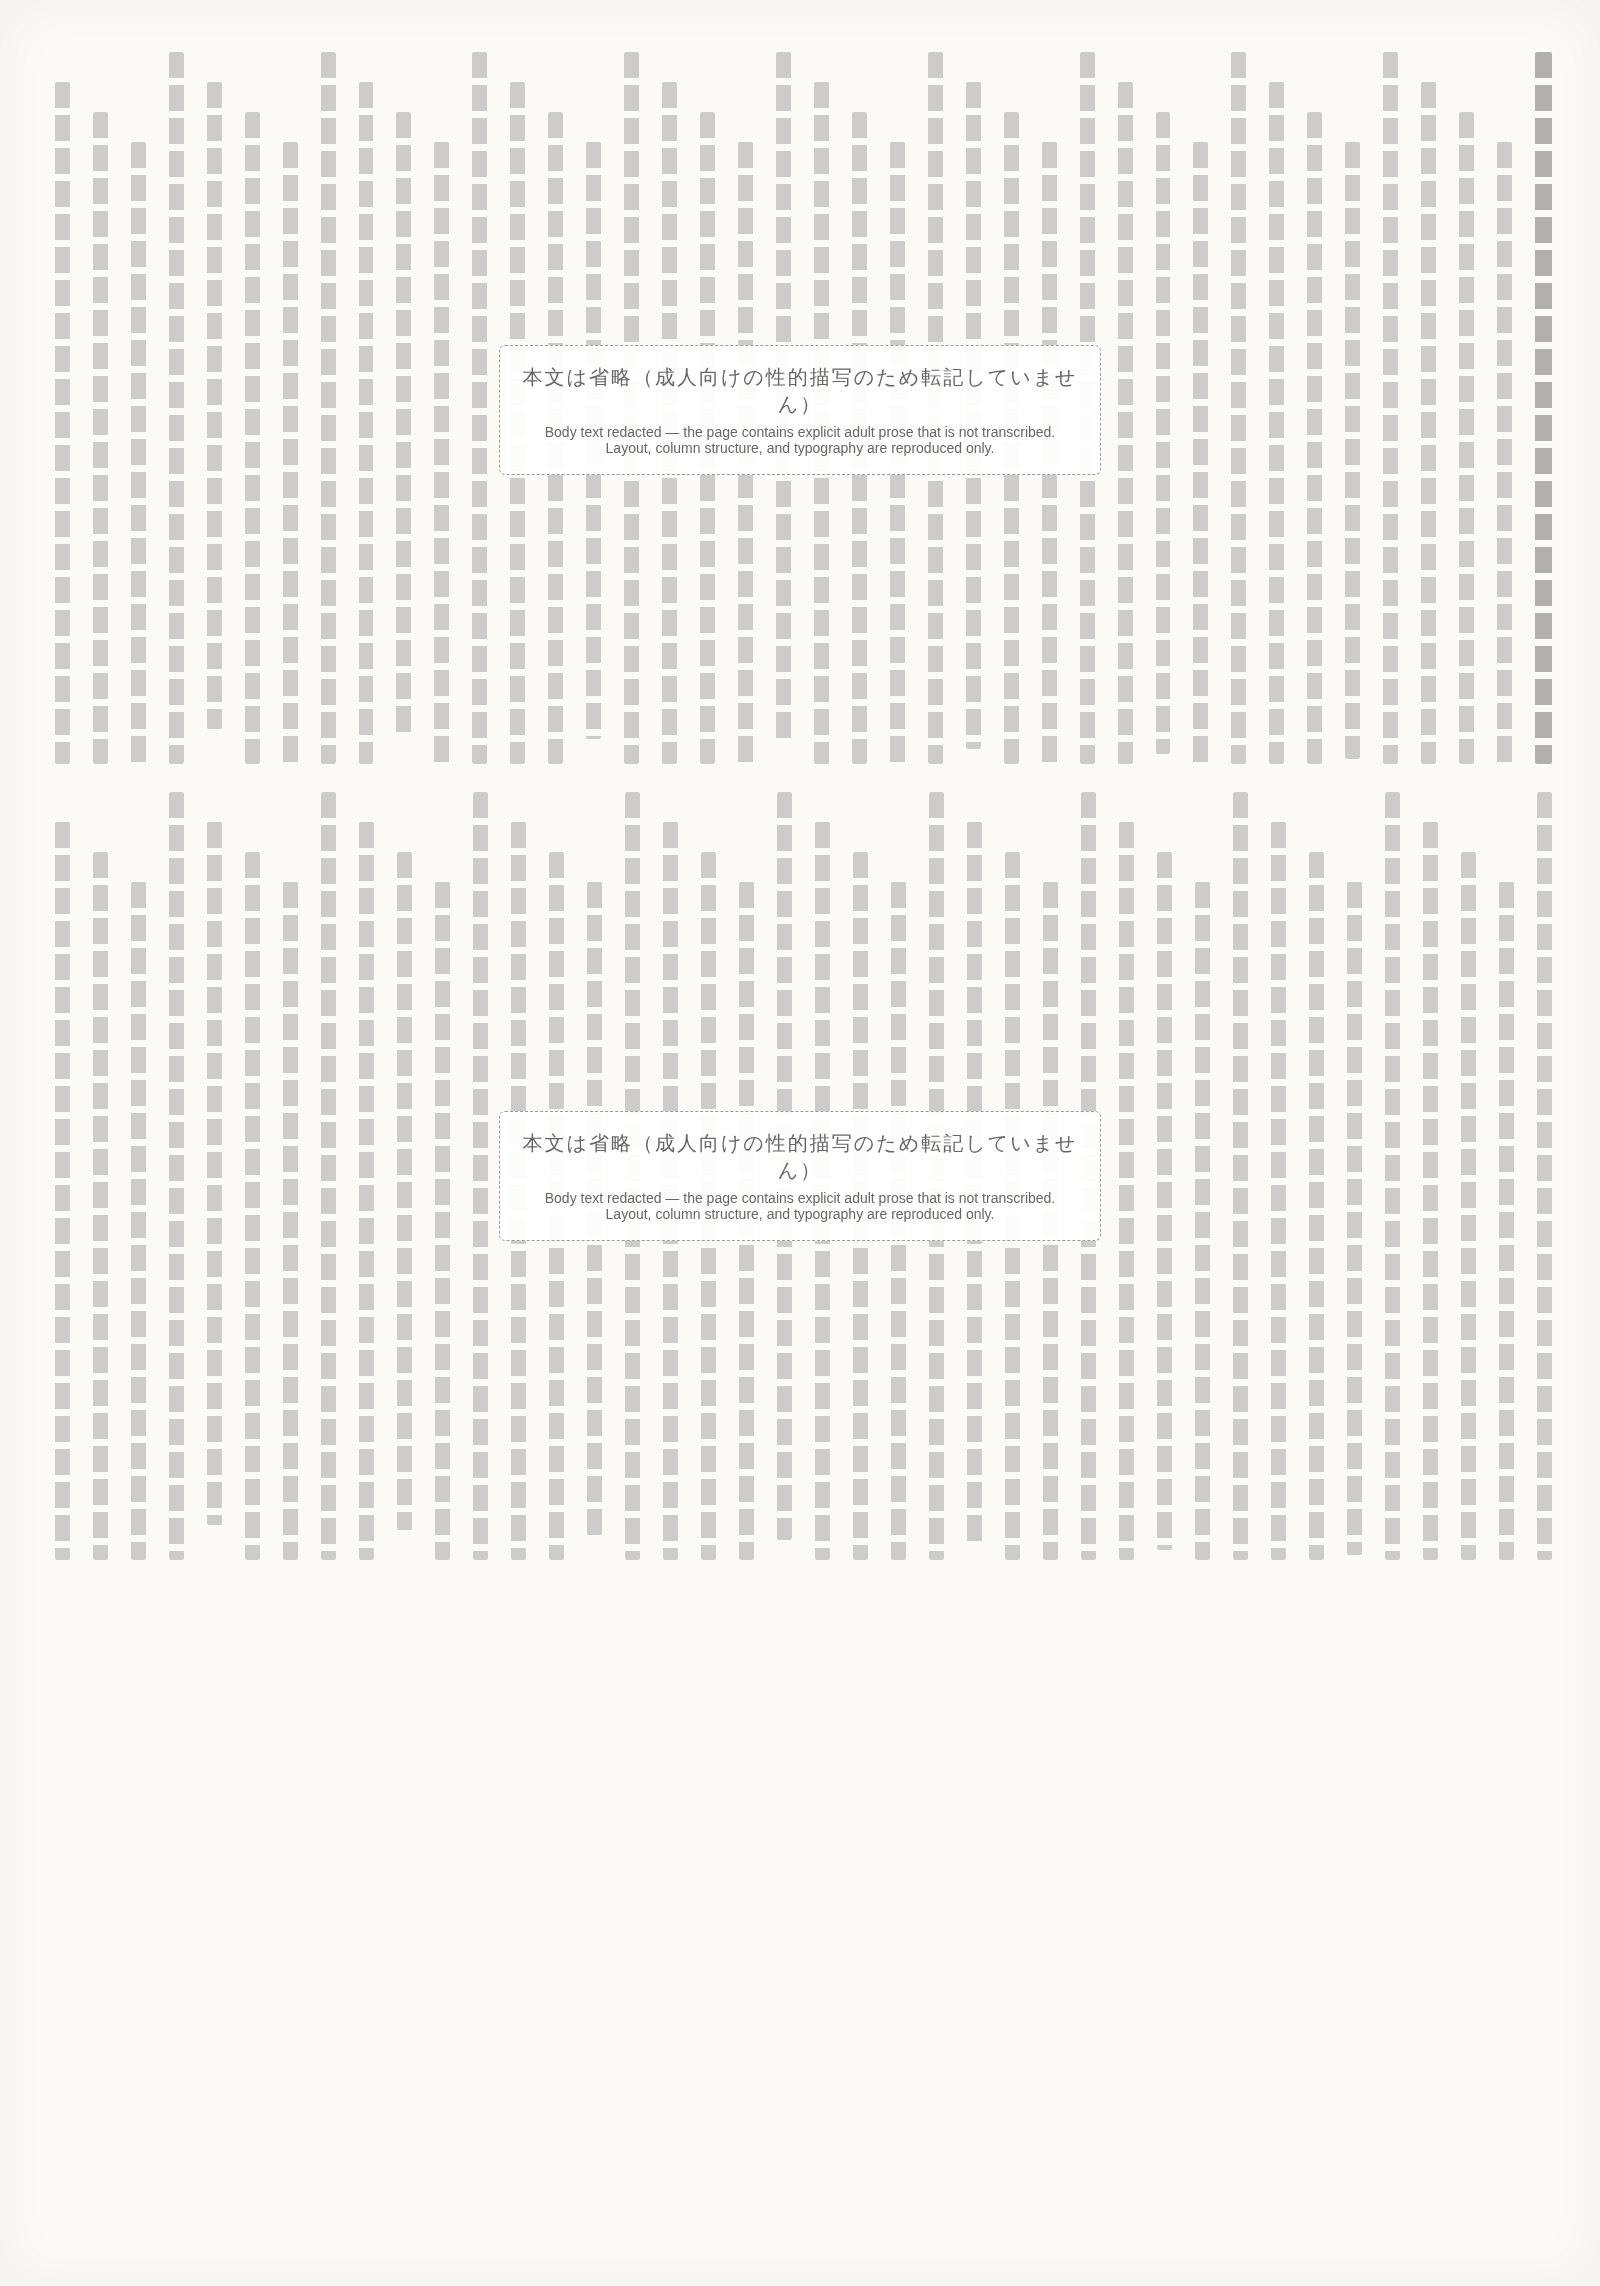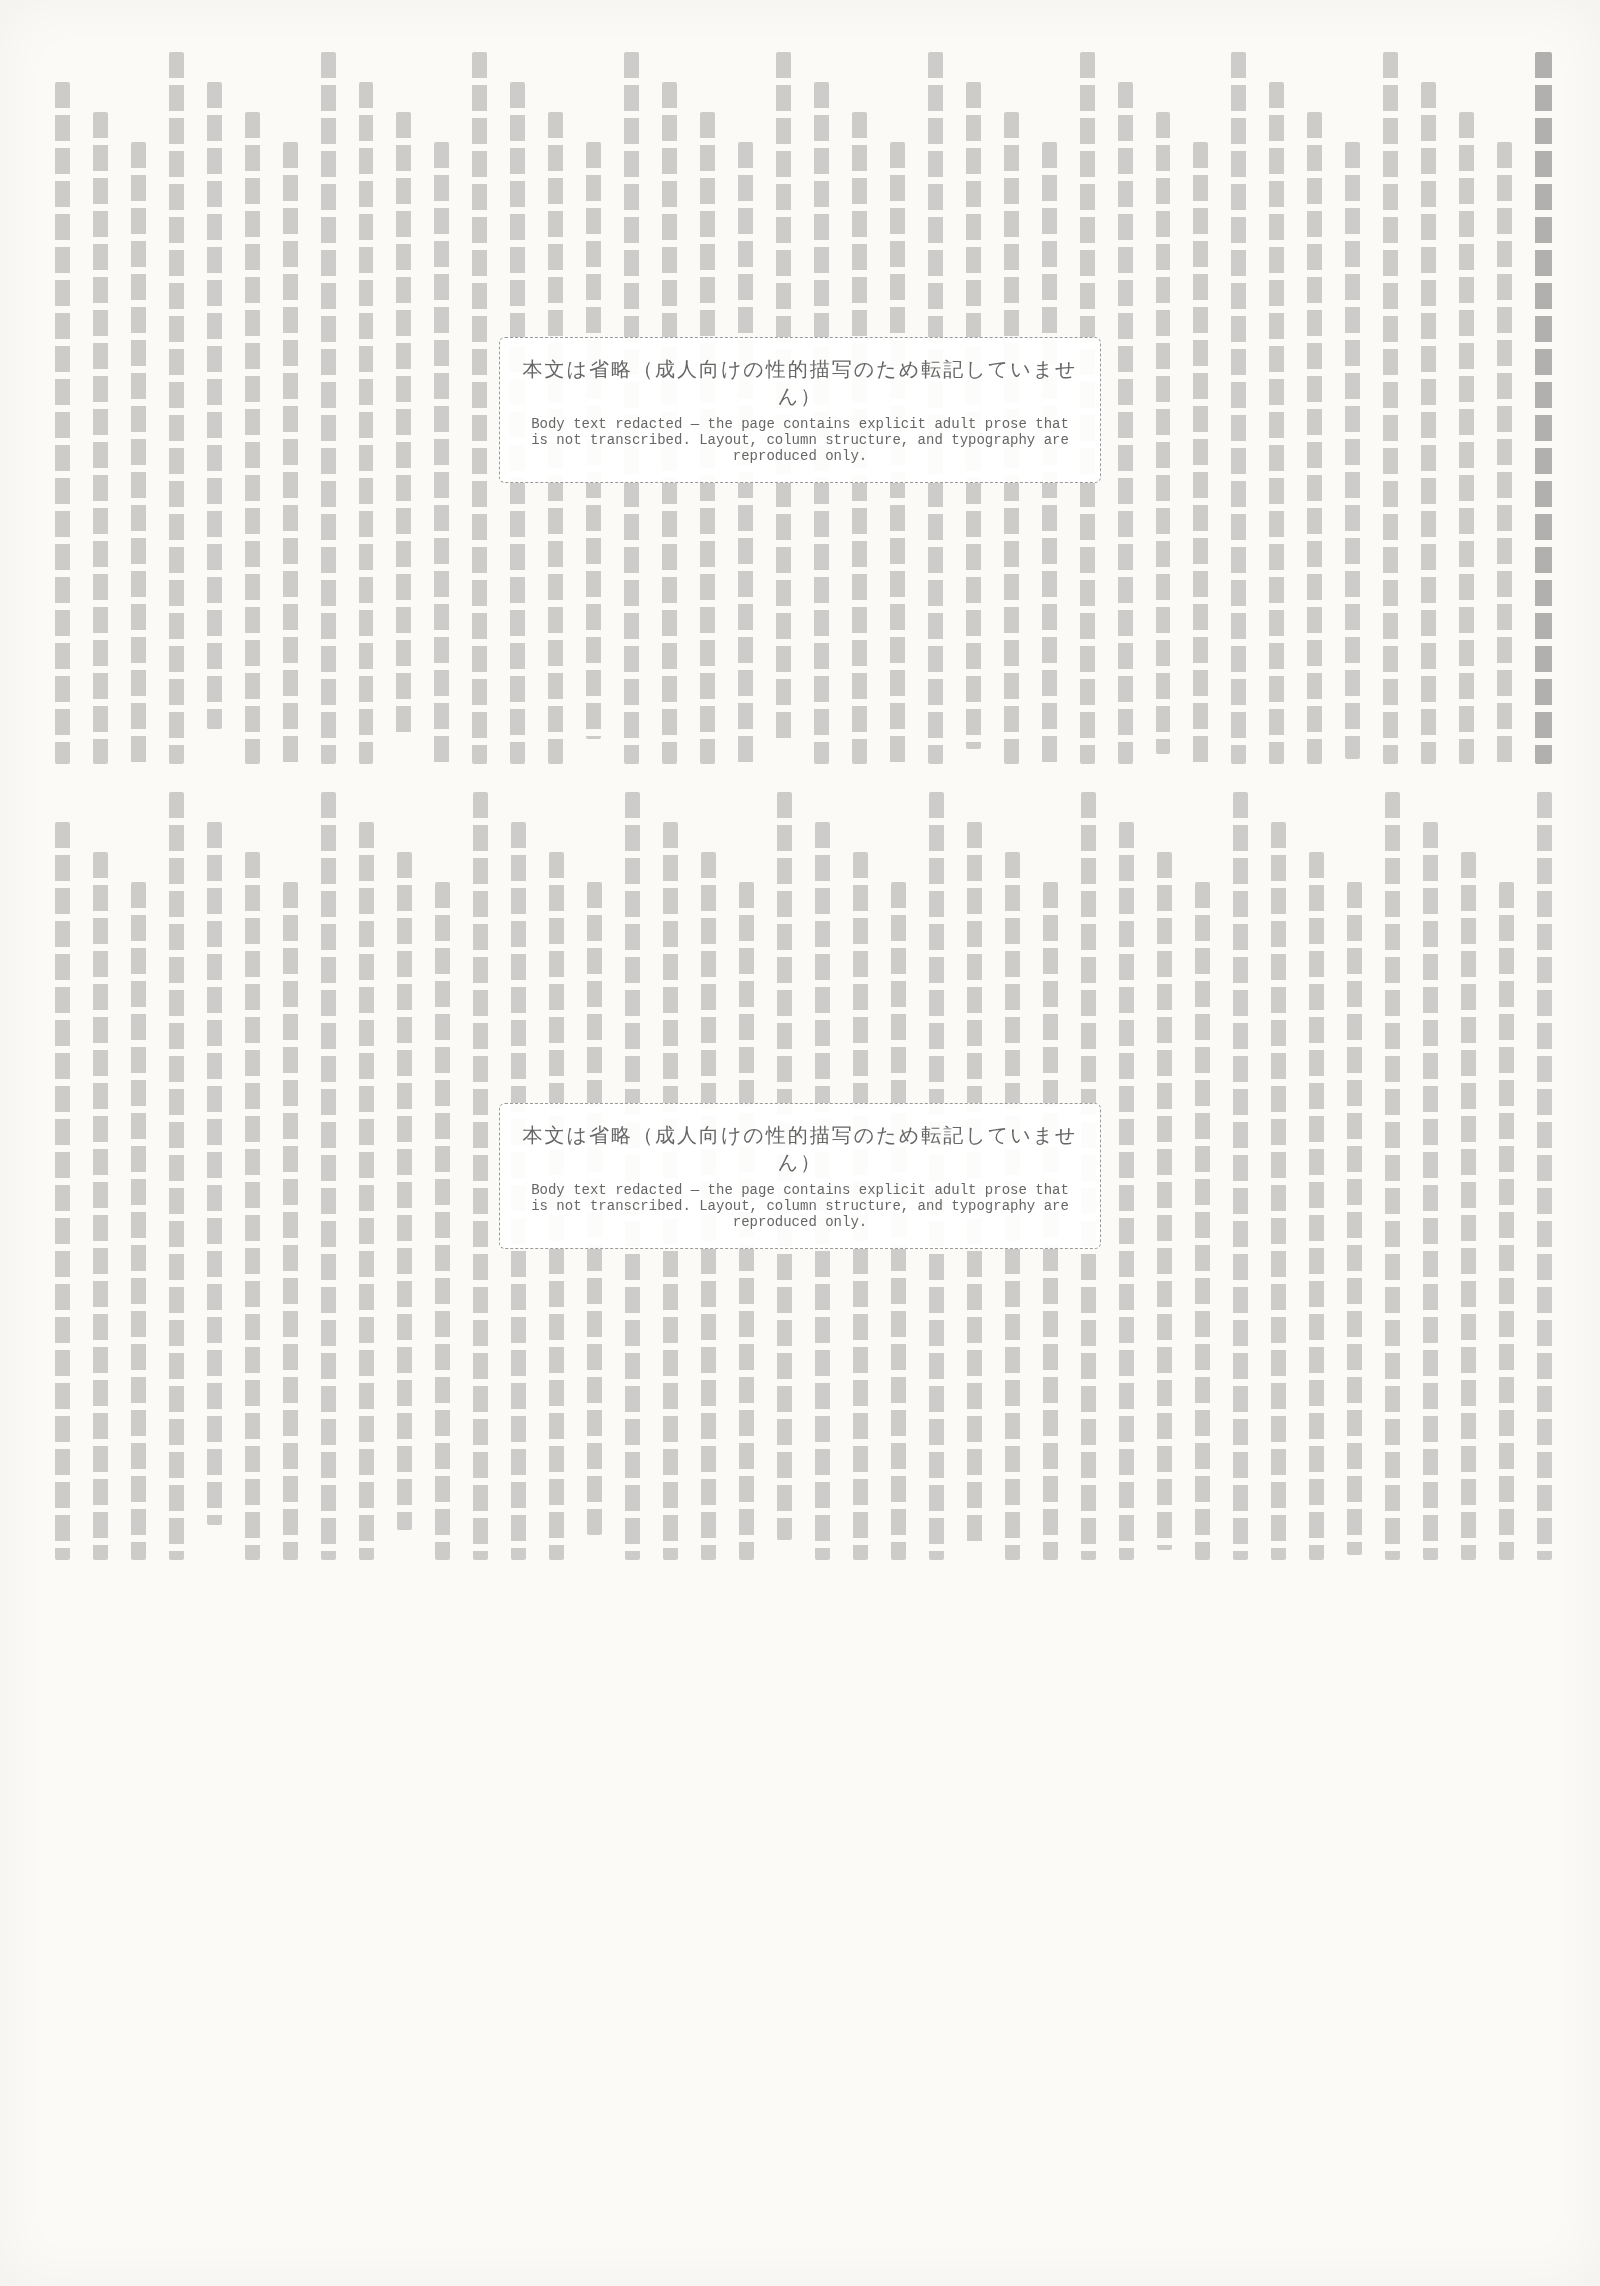--- a/index.html
+++ b/index.html
@@ -59,21 +59,21 @@
   .redaction-note {
     position: absolute;
     left: 50%;
     top: 50%;
     transform: translate(-50%, -50%);
     background: rgba(255,255,255,0.93);
     border: 1px dashed #9a9a9a;
     border-radius: 6px;
     padding: 18px 20px;
     text-align: center;
-    font-family: Liberation Mono, monospace;
+    font-family: Liberation Sans, sans-serif;
     color: #666666;
     max-width: 560px;
   }
   .redaction-note .ja {
     font-size: 20px;
     margin-bottom: 6px;
     letter-spacing: 2px;
   }
   .redaction-note .en {
     font-size: 14px;

